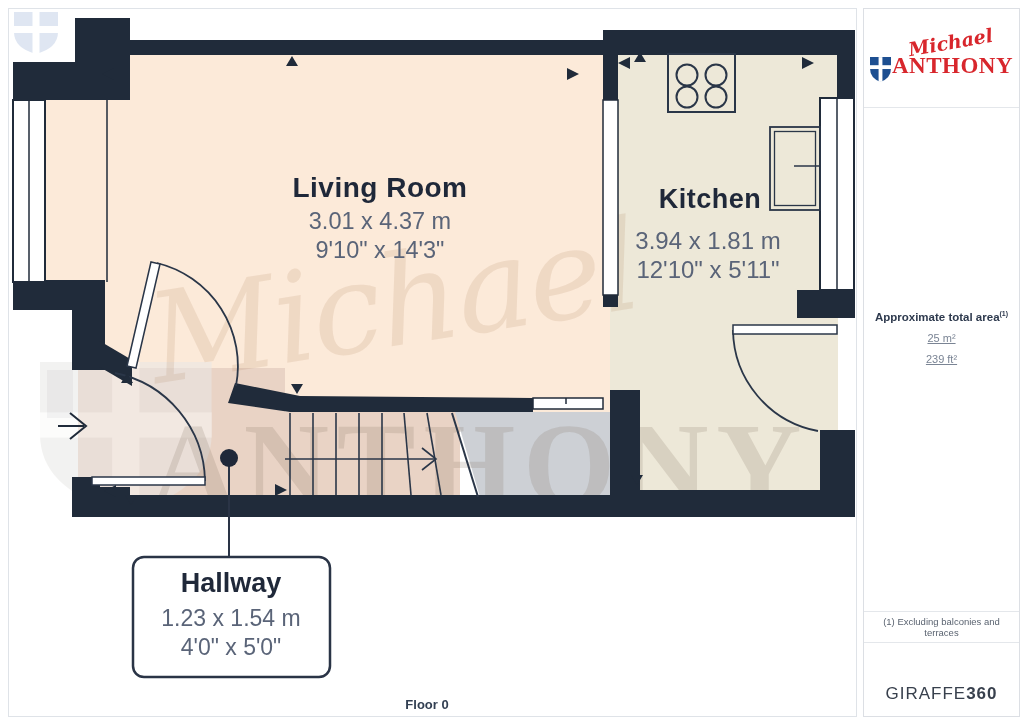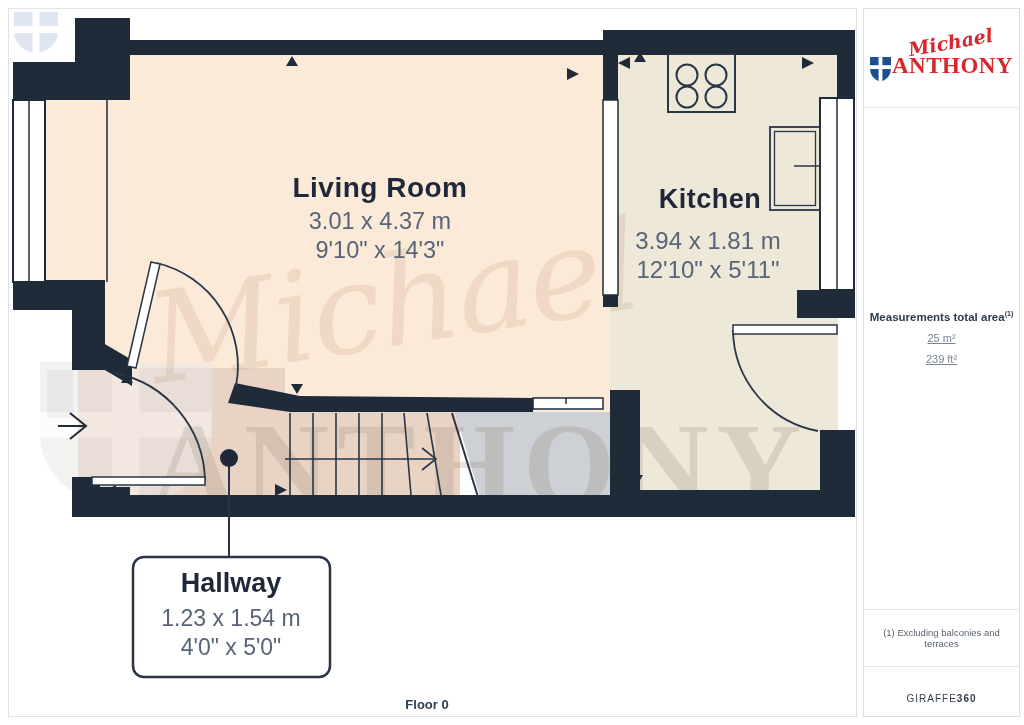--- a/index.html
+++ b/index.html
@@ -27,28 +27,28 @@
   .logo-caps{
     position:absolute;left:22px;top:20px;
     font-family:"Liberation Serif",serif;font-weight:bold;
     font-size:23px;color:#d8262c;letter-spacing:0.5px;white-space:nowrap;
   }
   .area-section{flex:1;padding-top:202px;text-align:center;}
   .area-title{font-size:11.5px;font-weight:bold;color:#2e3a4e;}
   .area-title sup{font-size:7px;}
   .area-value{font-size:11px;color:#7a8494;margin-top:9px;text-decoration:underline;}
   .footnote-section{
-    flex:none;border-top:1px solid #e4e7eb;padding:17px 8px;
+    flex:none;border-top:1px solid #e4e7eb;padding:4px 8px;
     font-size:9.5px;color:#5a6370;text-align:center;
   }
   .disclaimer-section{
     flex:none;border-top:1px solid #e4e7eb;padding:13px 12px 10px 12px;
     font-size:9.5px;color:#5a6370;text-align:center;line-height:1.5;
   }
-  .brand-line{margin-top:11px;font-size:10px;color:#38404d;letter-spacing:1px;}
+  .brand-line{margin-top:25px;font-size:17px;color:#38404d;letter-spacing:1px;}
   .brand-line .b{font-weight:bold;}
 </style>
 </head>
 <body>
 
 <div class="plan-panel"></div>
 
 <svg class="plan-svg" viewBox="0 0 1024 725">
 
   <rect x="105" y="55" width="505" height="357" fill="#fcead9"></rect>
@@ -191,21 +191,21 @@
         <rect x="18" y="0" width="8" height="52" fill="#ffffff"></rect>
         <rect x="0" y="17" width="44" height="8" fill="#ffffff"></rect>
       </svg>
       <div class="logo-script">Michael</div>
       <div class="logo-caps">ANTHONY</div>
     </div>
   </div>
 
   <div class="area-section">
     <div class="area-title">
-      <span>Measurements total area</span><sup>(1)</sup>
+      <span>Approximate total area</span><sup>(1)</sup>
     </div>
     <div class="area-value">25 m²</div>
     <div class="area-value">239 ft²</div>
   </div>
 
   <div class="footnote-section">(1) Excluding balconies and terraces</div>
 
   <div class="disclaimer-section">
     <div class="brand-line">
       <span>GIRAFFE</span><span class="b">360</span>

